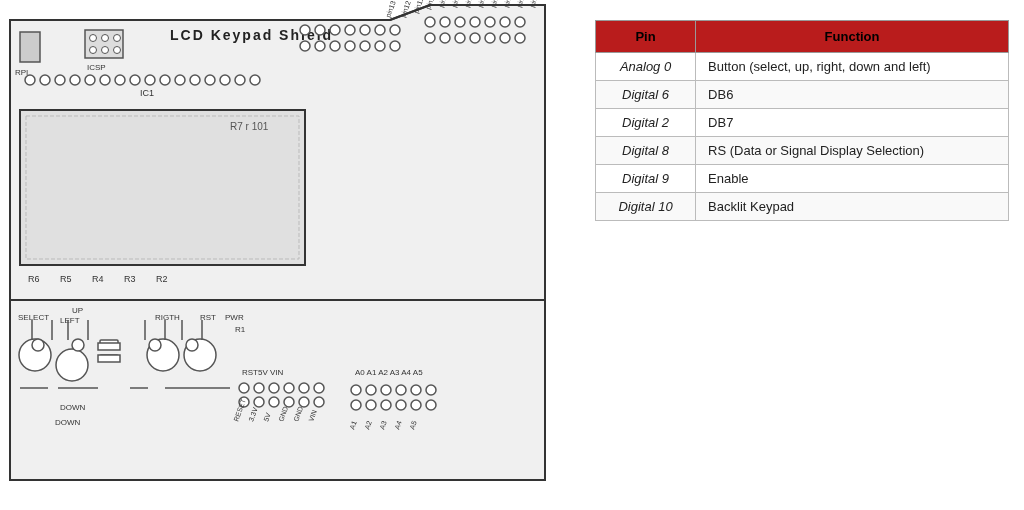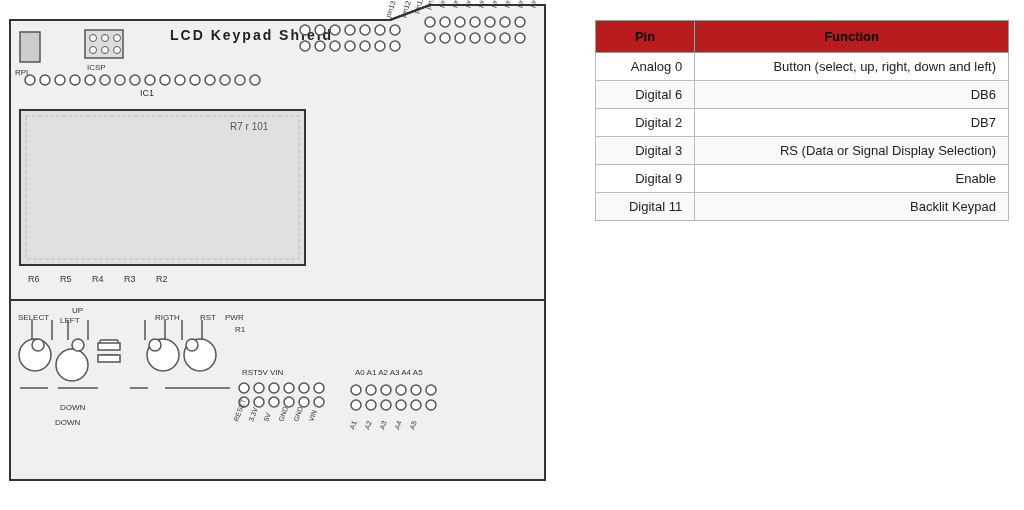--- a/index.html
+++ b/index.html
@@ -45,27 +45,28 @@
       color: #000;
       font-weight: bold;
       text-align: center;
       padding: 8px 12px;
       border: 1px solid #999;
     }
 
     .pin-table td {
       padding: 6px 12px;
       border: 1px solid #bbb;
-      text-align: right;
+      text-align: left;
       color: #222;
     }
 
     .pin-table td:first-child {
-      text-align: right;
+      text-align: center;
       white-space: nowrap;
+      font-style: italic;
     }
 
     .pin-table tr:nth-child(even) {
       background: #f9f9f9;
     }
 
     .pin-table tr:nth-child(odd) {
       background: #fff;
     }
 
@@ -287,26 +288,26 @@
         </tr>
         <tr>
           <td>Digital 6</td>
           <td>DB6</td>
         </tr>
         <tr>
           <td>Digital 2</td>
           <td>DB7</td>
         </tr>
         <tr>
-          <td>Digital 3</td>
+          <td>Digital 8</td>
           <td>RS (Data or Signal Display Selection)</td>
         </tr>
         <tr>
           <td>Digital 9</td>
           <td>Enable</td>
         </tr>
         <tr>
-          <td>Digital 11</td>
+          <td>Digital 10</td>
           <td>Backlit Keypad</td>
         </tr>
       </tbody>
   </table>
 </div>
 
 </body></html>

